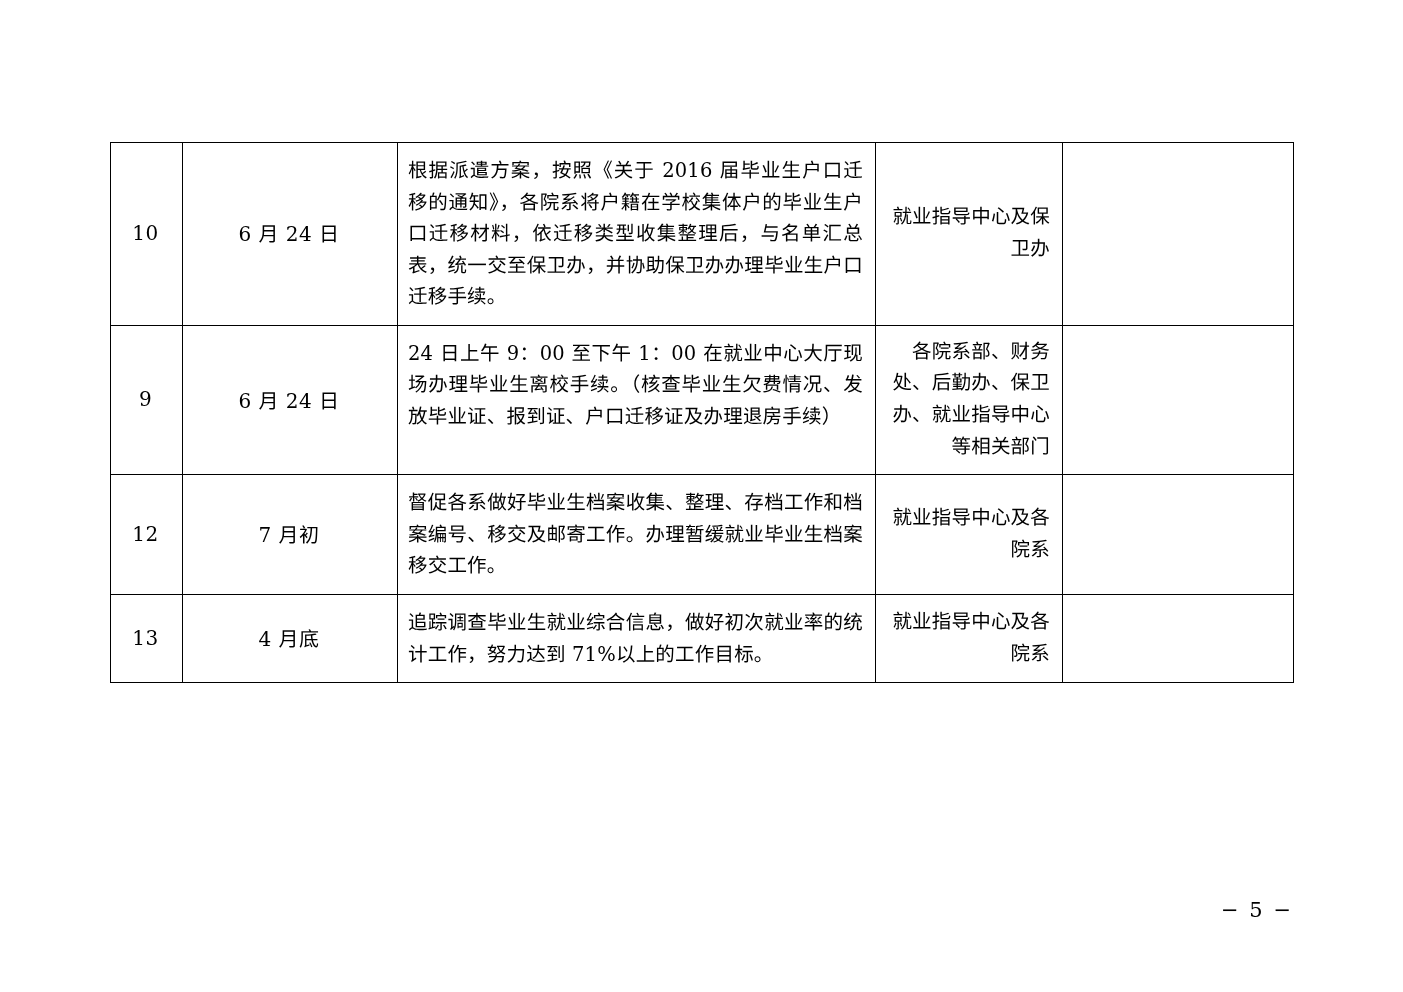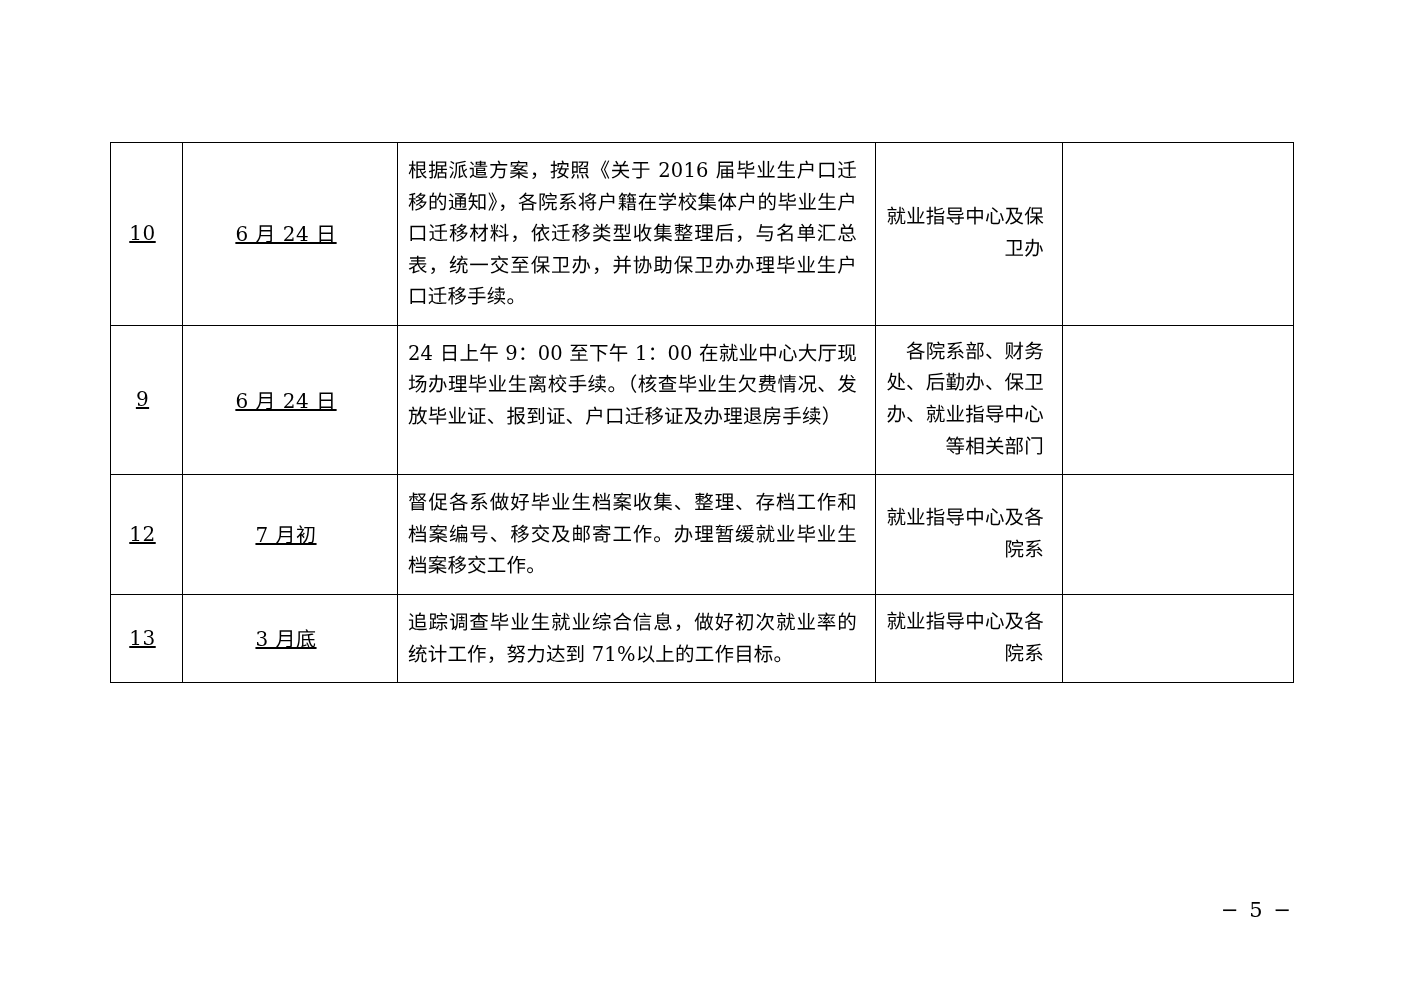--- a/index.html
+++ b/index.html
@@ -26,34 +26,33 @@
     position: absolute;
     left: 110px;
     top: 142px;
     width: 1183px;
     border-collapse: collapse;
     table-layout: fixed;
   }
   .doc-table td {
     border: 1px solid #000;
     vertical-align: middle;
-    padding: 10px 18px 12px 10px;
+    padding: 10px 12px 12px 10px;
   }
   .col-index   { width: 72px; }
   .col-date    { width: 215px; }
   .col-content { width: 478px; }
   .col-dept    { width: 187px; }
   .col-blank   { width: 231px; }
 
   td.cell-index,
   td.cell-date {
     text-align: center;
     font-size: 20px;
     letter-spacing: 0.5px;
-    text-decoration: underline;
   }
   td.cell-content {
     text-align: justify;
     text-align-last: left;
     font-size: 19.5px;
     line-height: 1.62;
     letter-spacing: 0.2px;
     vertical-align: top;
     padding-top: 12px;
   }
@@ -106,21 +105,21 @@
       </tr>
       <tr>
         <td class="cell-index">12</td>
         <td class="cell-date">7 月初</td>
         <td class="cell-content">督促各系做好毕业生档案收集、整理、存档工作和档案编号、移交及邮寄工作。办理暂缓就业毕业生档案移交工作。</td>
         <td class="cell-dept">就业指导中心及各院系</td>
         <td class="cell-blank"></td>
       </tr>
       <tr>
         <td class="cell-index">13</td>
-        <td class="cell-date">3 月底</td>
+        <td class="cell-date">4 月底</td>
         <td class="cell-content">追踪调查毕业生就业综合信息，做好初次就业率的统计工作，努力达到 71%以上的工作目标。</td>
         <td class="cell-dept">就业指导中心及各院系</td>
         <td class="cell-blank"></td>
       </tr>
     </tbody>
   </table>
 
   <div class="page-number">− 5 −</div>
 
 </div>

